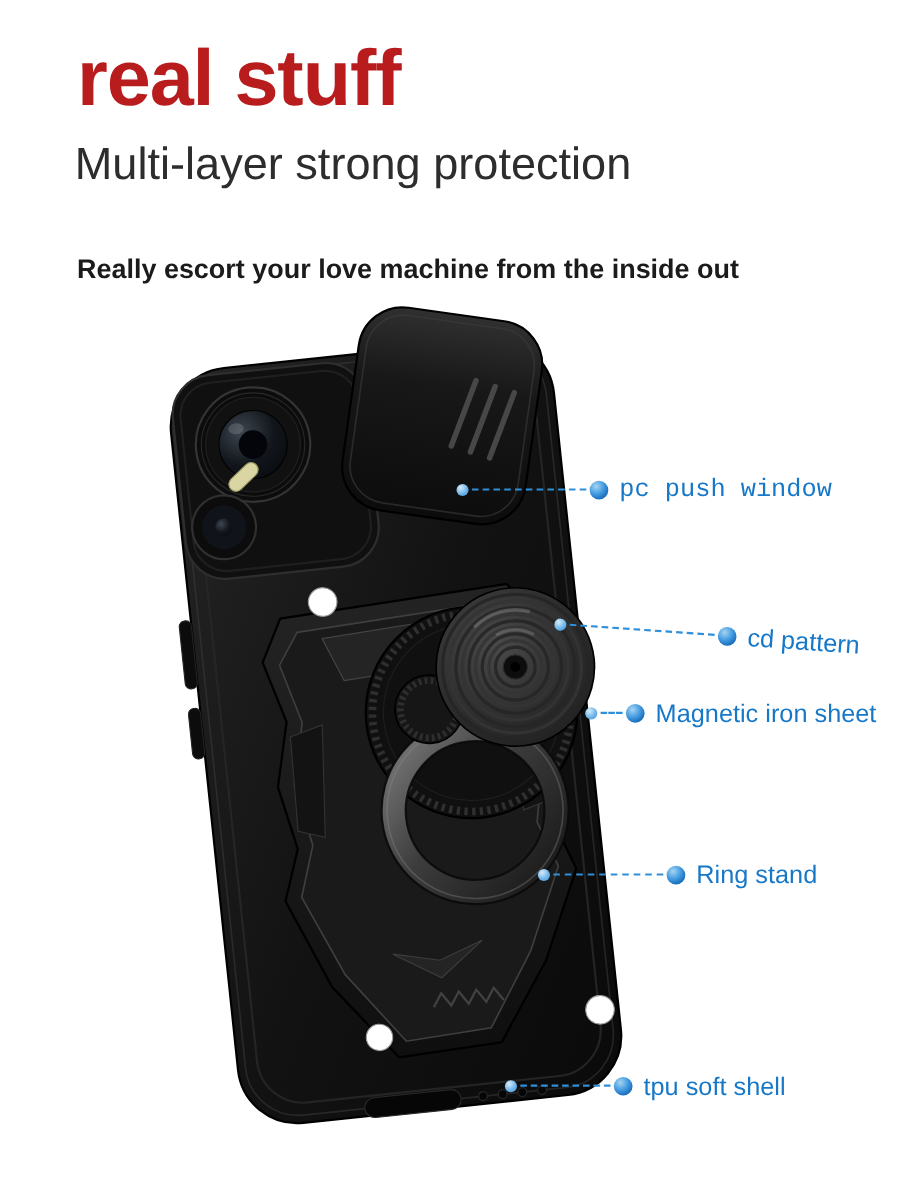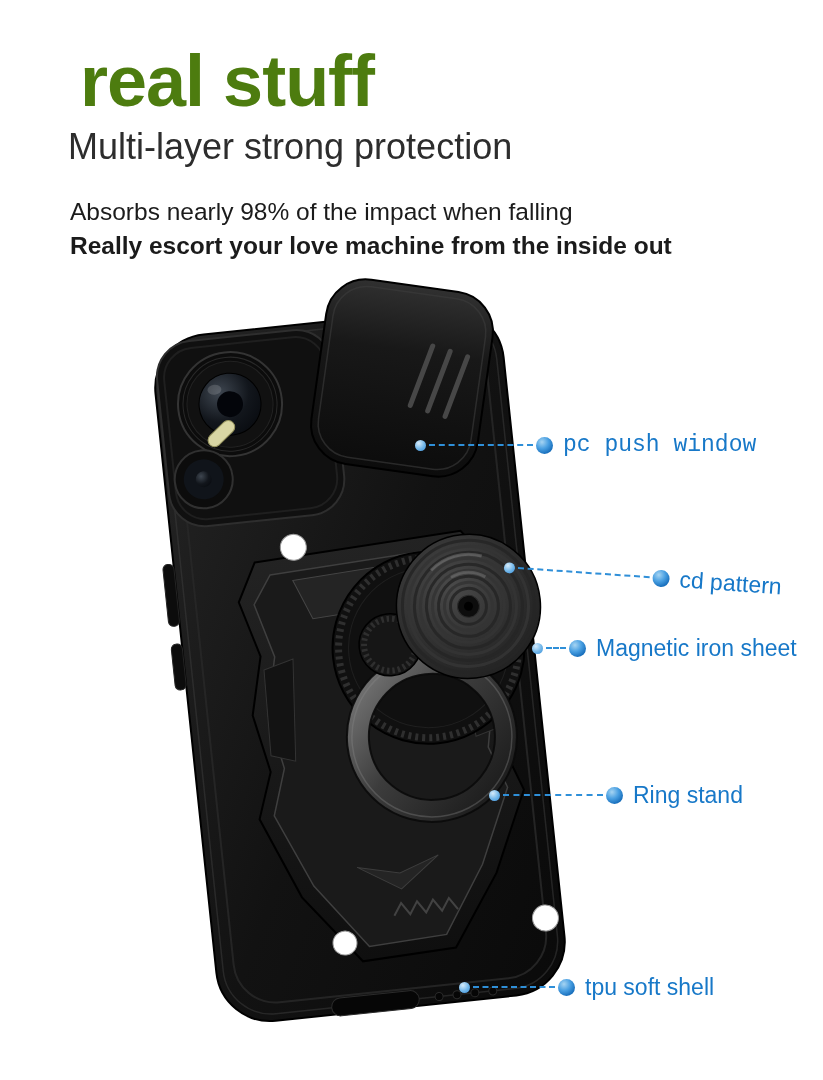--- a/index.html
+++ b/index.html
@@ -7,31 +7,31 @@
     position: relative;
     width: 823px;
     height: 1080px;
     overflow: hidden;
     background: #ffffff;
     font-family: "Liberation Sans", sans-serif;
   }
   .page-title {
     position: absolute;
     left: 66px; top: 26px;
-    margin: 14px;
+    margin: 4px;
     font-size: 72px;
     font-weight: bold;
     letter-spacing: -1px;
-    color: #4d7c0f;
+    color: #b91c1c;
   }
   .page-subtitle {
     position: absolute;
     left: 68px; top: 126px;
     margin: 0;
-    font-size: 36px;
+    font-size: 41px;
     font-weight: 400;
     color: #2d2d2d;
   }
   .desc-line {
     position: absolute;
     left: 70px;
     margin: 0;
     font-size: 24.5px;
     color: #1b1b1b;
   }
@@ -77,21 +77,20 @@
   }
   .callout-cd { transform: rotate(4deg); transform-origin: 0 50%; }
 </style>
 </head>
 <body>
 
 <div class="page">
 
   <h1 class="page-title">real stuff</h1>
   <h2 class="page-subtitle">Multi-layer strong protection</h2>
-  <p class="desc-line desc-1">Absorbs nearly 98% of the impact when falling</p>
   <p class="desc-line desc-2">Really escort your love machine from the inside out</p>
 
   <svg class="product-svg" viewBox="0 0 823 1080" xmlns="http://www.w3.org/2000/svg">
     <defs>
       <linearGradient id="caseGrad" x1="0" y1="0" x2="1" y2="1">
         <stop offset="0" stop-color="#262626"></stop>
         <stop offset="0.5" stop-color="#121212"></stop>
         <stop offset="1" stop-color="#0a0a0a"></stop>
       </linearGradient>
       <linearGradient id="coverGrad" x1="0" y1="0" x2="0" y2="1">

